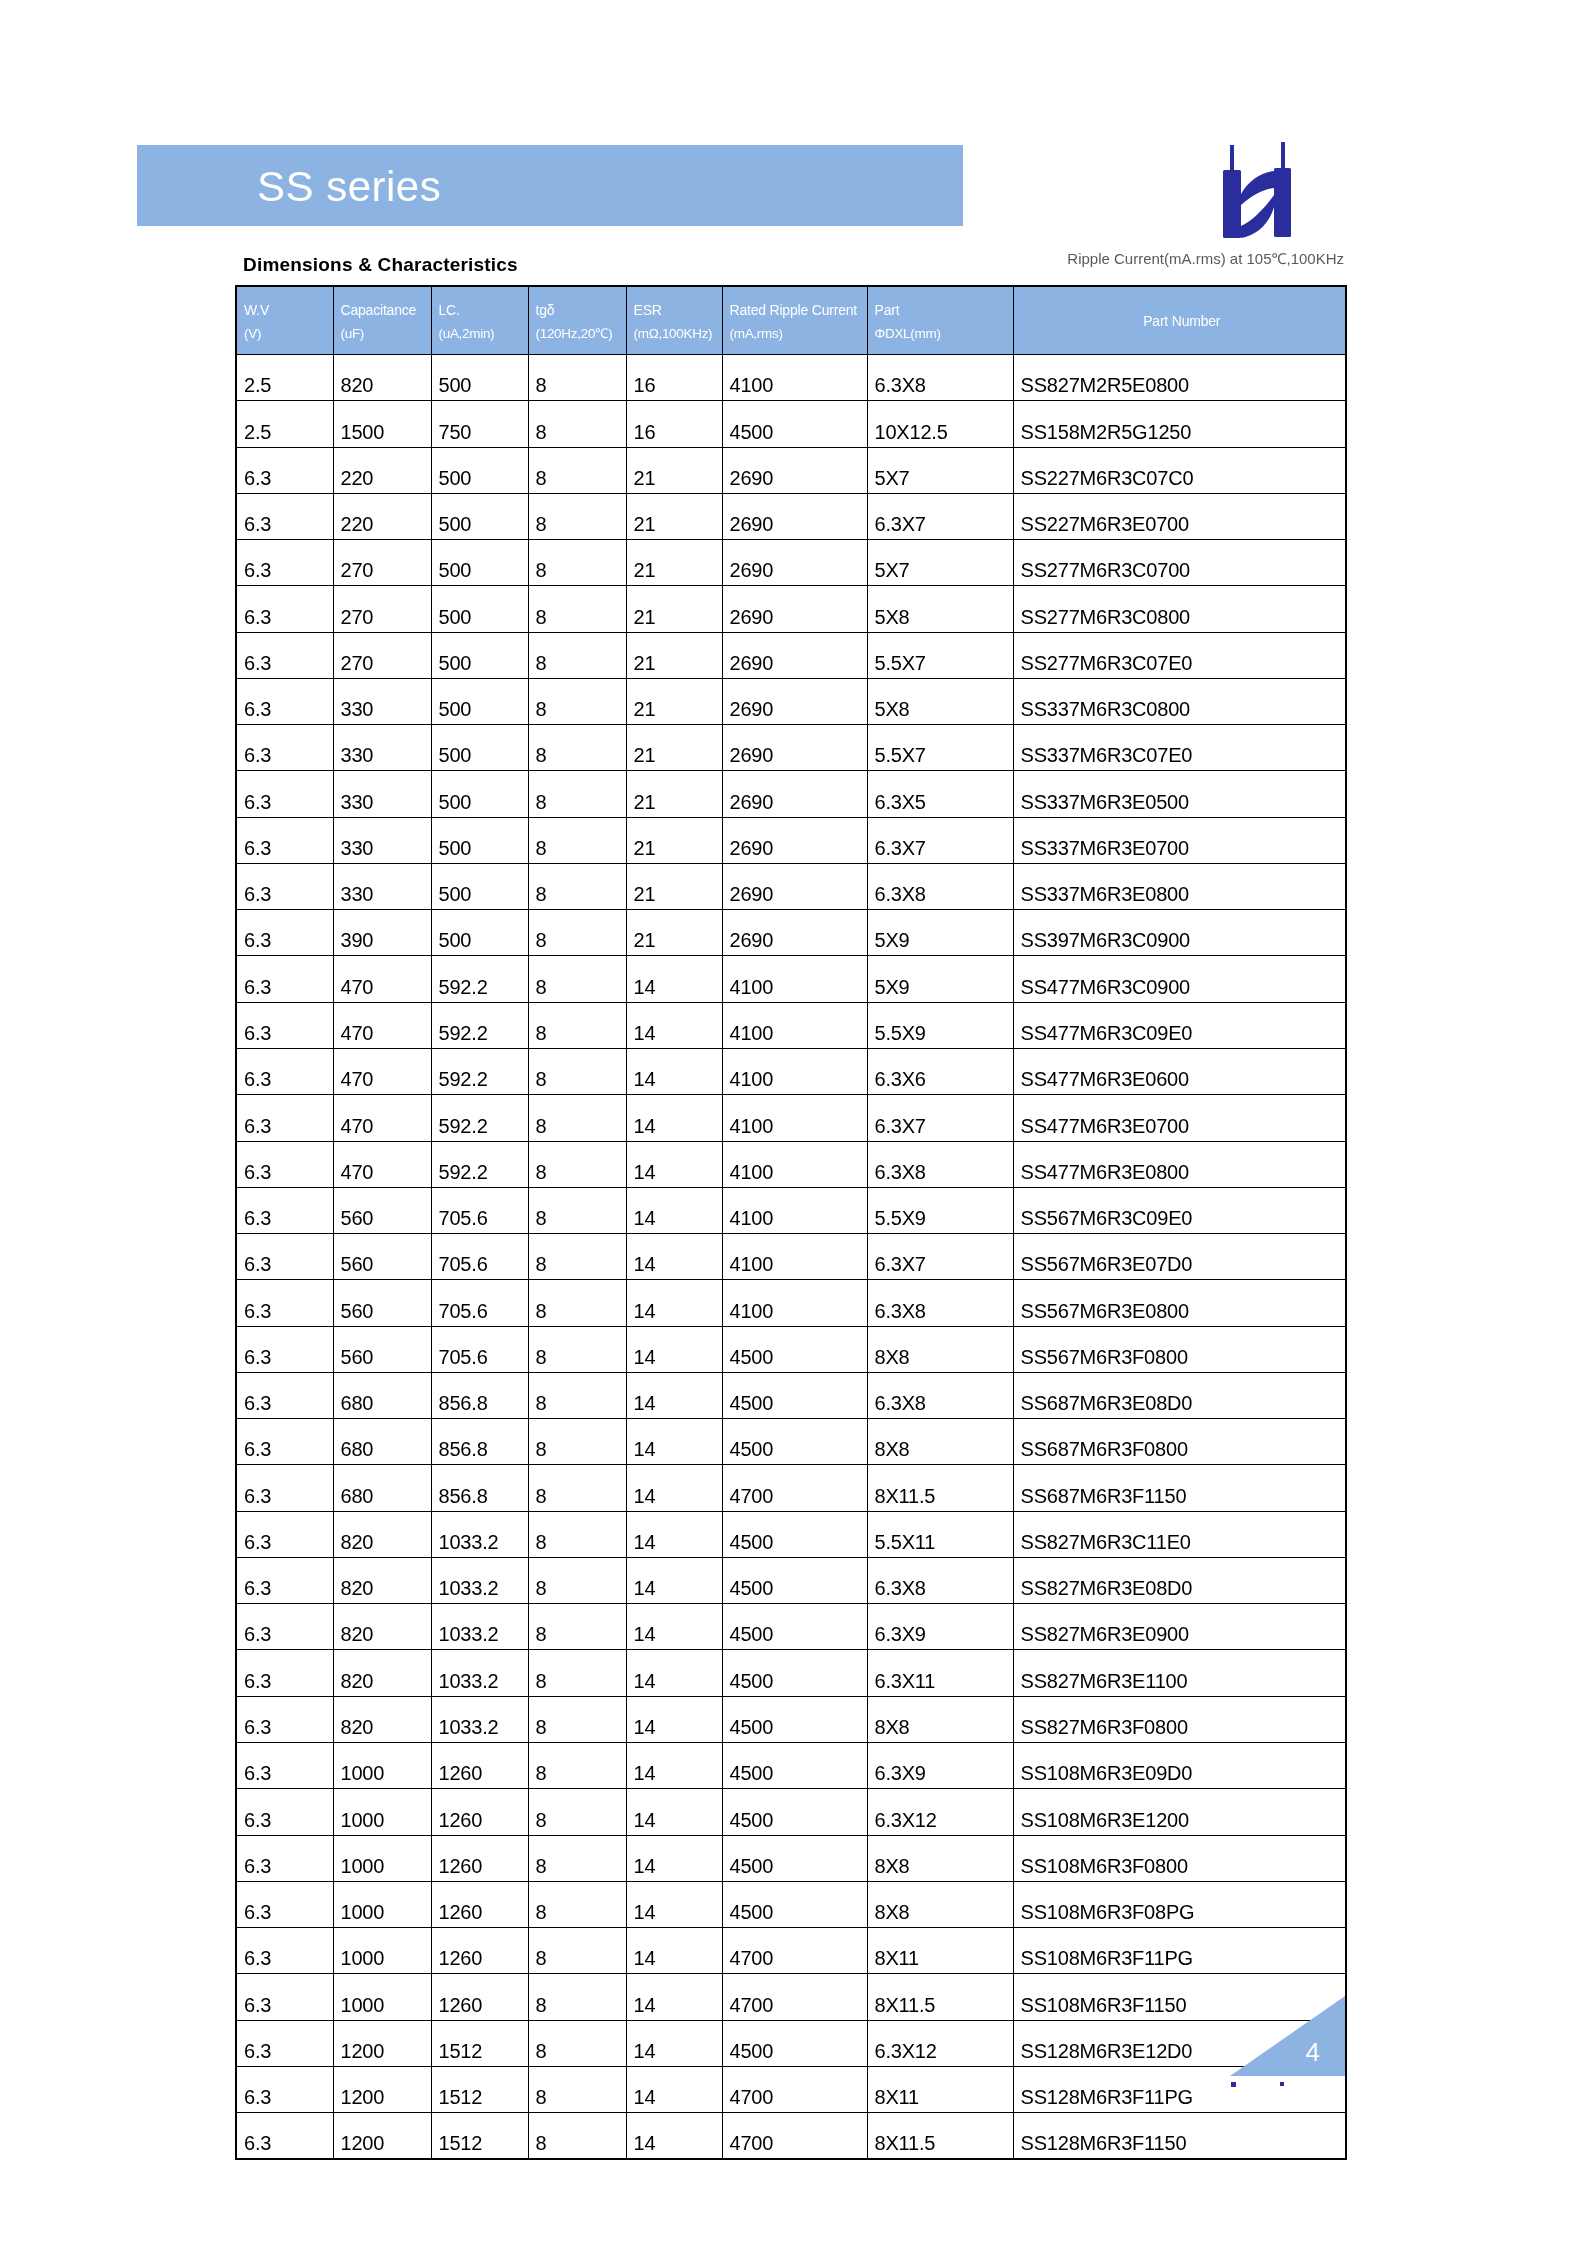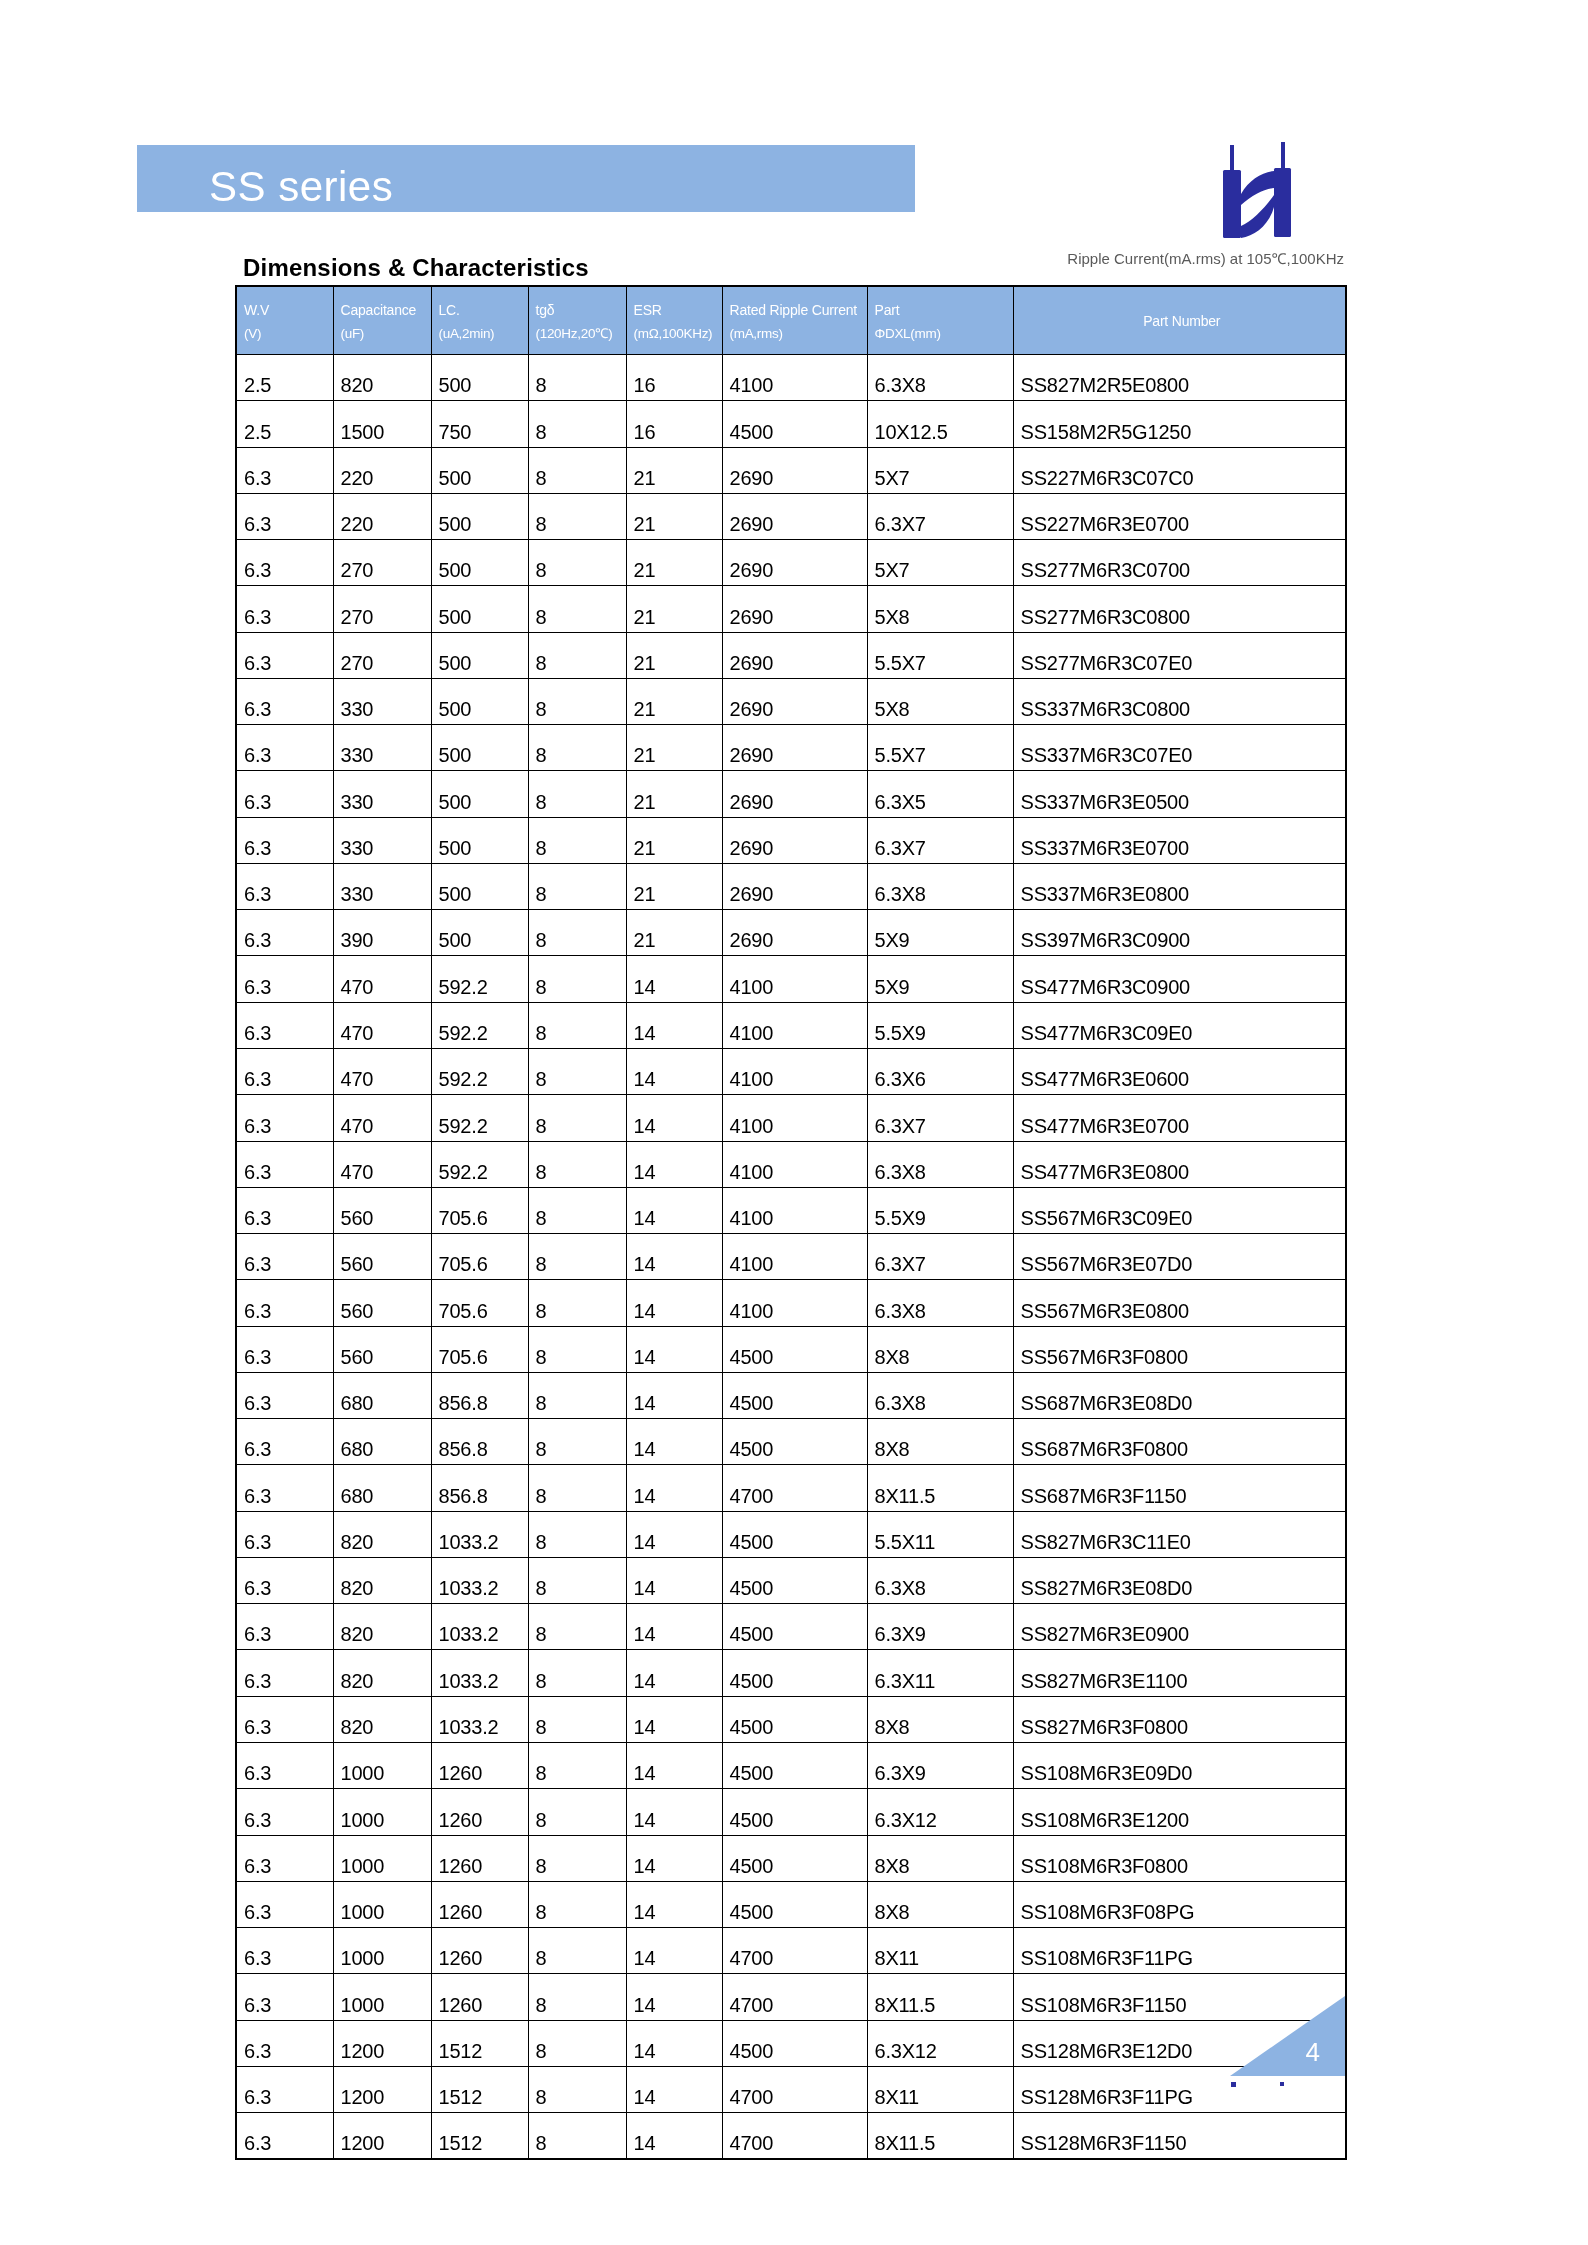--- a/index.html
+++ b/index.html
@@ -1,22 +1,22 @@
 <!DOCTYPE html>
 <html><head>
 <meta charset="utf-8">
 <style>
   html,body{margin:0;padding:0;background:#ffffff;}
   .page{position:relative;width:1588px;height:2245px;background:#ffffff;overflow:hidden;
         font-family:"Liberation Sans",sans-serif;}
-  .band{position:absolute;left:137px;top:145px;width:778px;height:67px;background:#8db3e2;}
+  .band{position:absolute;left:137px;top:145px;width:778px;height:81px;background:#8db3e2;padding-left:48px;}
   .band span{display:block;padding-left:72px;line-height:84px;font-size:42px;font-weight:300;
         color:#ffffff;letter-spacing:0.5px;}
   .logo{position:absolute;left:1222px;top:142px;}
-  .sec-title{position:absolute;left:243px;top:254px;font-size:24px;font-weight:bold;color:#000000;
+  .sec-title{position:absolute;left:243px;top:254px;font-size:19px;font-weight:bold;color:#000000;
         letter-spacing:0.2px;}
   .note{position:absolute;right:244px;top:248px;font-size:15px;color:#5a5a5a;}
   table.spec{position:absolute;left:235px;top:285px;width:1110px;border-collapse:collapse;
         table-layout:fixed;border:2px solid #000;}
   table.spec th,table.spec td{border:1px solid #000;}
   table.spec th{background:#8db3e2;height:67px;padding:0;font-weight:normal;text-align:left;}
   .hcell{box-sizing:border-box;height:50px;display:flex;flex-direction:column;
         justify-content:space-between;padding:6px 2px 5px 7px;color:#ffffff;}
   .hcell.hcenter{justify-content:center;text-align:center;}
   .hlabel{font-size:14px;line-height:16px;letter-spacing:-0.2px;}

